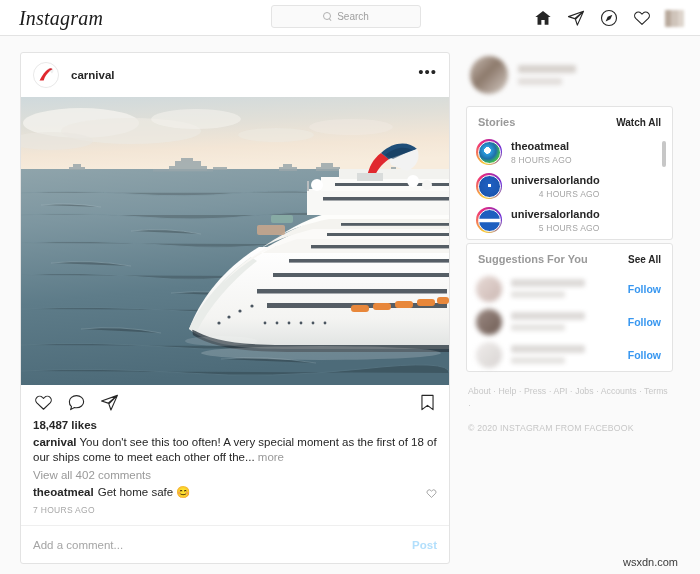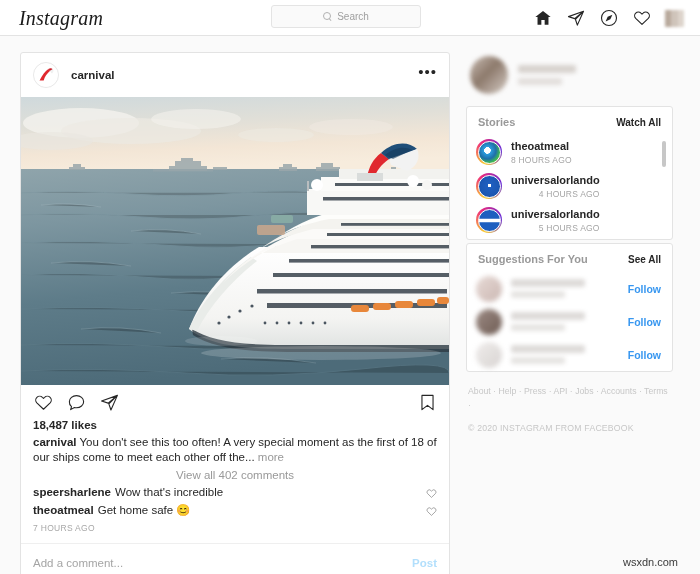--- a/index.html
+++ b/index.html
@@ -83,21 +83,21 @@
 
   
   .actions { height: 34px; display: flex; align-items: center; padding: 0 12px; gap: 13px; }
   .act-ic { width: 20px; height: 20px; display: flex; align-items: center; justify-content: center; }
   .act-save { margin-left: auto; }
   .likes { padding: 0 12px 4px; font-size: 11.5px; font-weight: bold; color: #262626; }
 
   .caption { padding: 0 12px; font-size: 11.5px; color: #262626; line-height: 15px; }
   .caption b { font-weight: bold; }
   .more-link { color: #999; }
-  .view-comments { padding: 4px 12px 2px; font-size: 11.5px; color: #999; text-align: center; }
+  .view-comments { padding: 4px 12px 2px; font-size: 11.5px; color: #999; }
 
   .comment-row {
     padding: 1px 12px; display: flex; align-items: center;
     font-size: 11.5px; color: #262626; line-height: 16px;
   }
   .comment-row b { font-weight: bold; margin-right: 4px; }
   .c-heart { margin-left: auto; width: 11px; height: 11px; flex: 0 0 auto; }
   .timeago { padding: 4px 12px 10px; font-size: 8.5px; color: #a8a8a8; letter-spacing: 0.3px; }
 
   .add-comment {
@@ -396,29 +396,20 @@
       <div class="likes">18,487 likes</div>
 
       <div class="caption">
         <b>carnival</b>
         <span>You don't see this too often! A very special moment as the first of 18 of our ships come to meet each other off the...</span>
         <span class="more-link">more</span>
       </div>
 
       <div class="view-comments">View all 402 comments</div>
 
-      <div class="comment-row">
-        <b>speersharlene</b>
-        <span>Wow that's incredible</span>
-        <span class="c-heart">
-          <svg viewBox="0 0 24 24" width="11" height="11">
-              <path d="M12 20.5 3.6 12.4a4.9 4.9 0 0 1 7-6.9l1.4 1.3 1.4-1.3a4.9 4.9 0 0 1 7 6.9z" fill="none" stroke="#8e8e8e" stroke-width="1.7" stroke-linejoin="round"></path>
-            </svg>
-        </span>
-      </div>
 
       <div class="comment-row">
         <b>theoatmeal</b>
         <span>Get home safe 😊</span>
         <span class="c-heart">
           <svg viewBox="0 0 24 24" width="11" height="11">
               <path d="M12 20.5 3.6 12.4a4.9 4.9 0 0 1 7-6.9l1.4 1.3 1.4-1.3a4.9 4.9 0 0 1 7 6.9z" fill="none" stroke="#8e8e8e" stroke-width="1.7" stroke-linejoin="round"></path>
             </svg>
         </span>
       </div>

